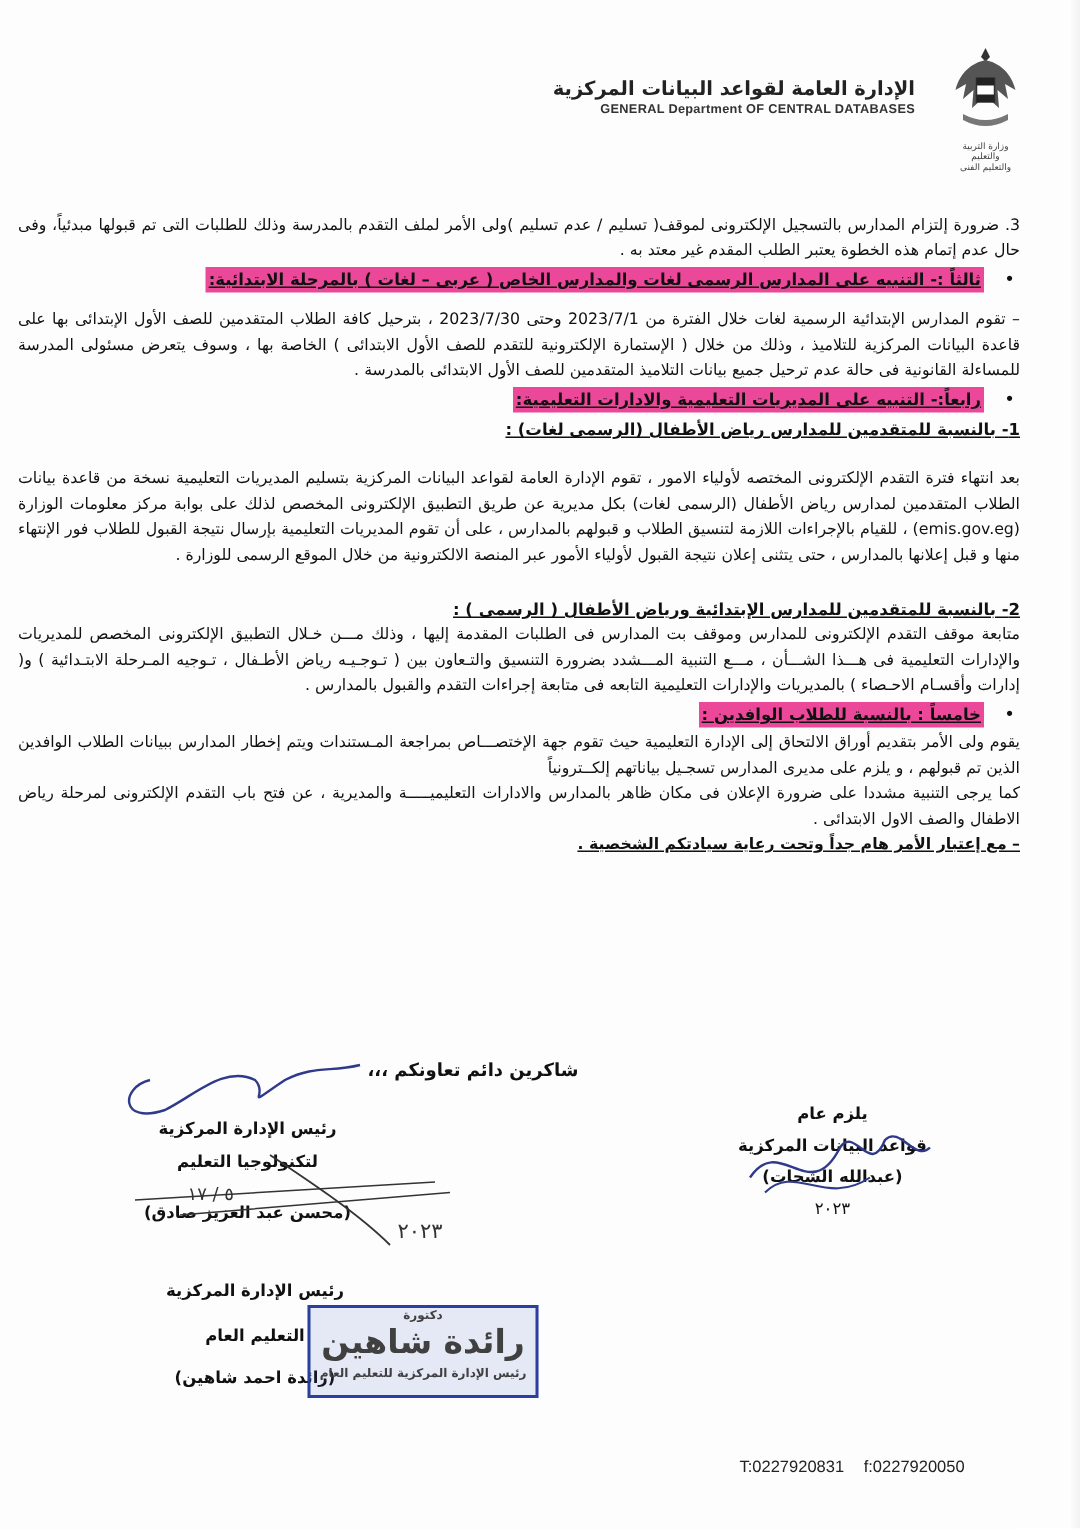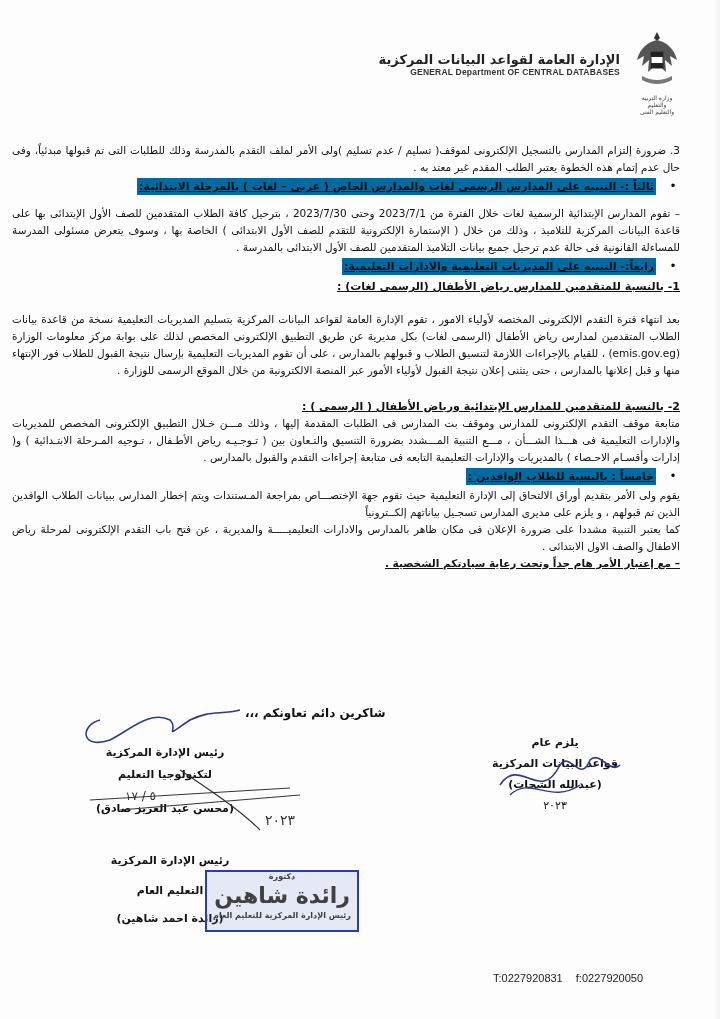--- a/index.html
+++ b/index.html
@@ -1,28 +1,28 @@
 <!DOCTYPE html>
 <html><head>
 <meta charset="utf-8">
 <style>
   html,body{margin:0;padding:0;background:#fff;}
   body{width:720px;height:1019px;position:relative;overflow:hidden;font-family:"DejaVu Sans",sans-serif;color:#111;}
   .page{position:absolute;left:0;top:0;width:720px;height:1019px;background:#fdfdfd;}
-  .header{position:absolute;top:30px;right:40px;display:flex;align-items:flex-start;gap:14px;}
+  .header{position:absolute;top:30px;right:40px;display:flex;align-items:flex-start;gap:24px;}
   .header-text{margin-top:22px;text-align:right;}
   .header-ar{font-size:13px;font-weight:bold;color:#222;direction:rtl;}
   .header-en{font-family:"Liberation Sans",sans-serif;font-size:8.5px;font-weight:bold;color:#333;letter-spacing:0.2px;}
   .emblem{width:46px;text-align:center;}
   .emblem-caption{font-size:6px;color:#444;direction:rtl;line-height:1.2;}
   .body{position:absolute;top:142px;left:12px;right:40px;direction:rtl;text-align:justify;font-size:10.5px;line-height:17px;}
   .p{margin:0;}
   .heading{display:flex;align-items:center;gap:10px;margin:2px 0;}
   .bullet{font-size:12px;width:14px;text-align:center;}
-  .hl{background:#0369a1;font-weight:bold;text-decoration:underline;font-size:11px;padding:0 2px;}
+  .hl{background:#ec4899;font-weight:bold;text-decoration:underline;font-size:11px;padding:0 2px;}
   .sub{font-weight:bold;text-decoration:underline;font-size:11px;margin-top:3px;}
   .gap{height:8px;}
   .closing{font-weight:bold;text-decoration:underline;}
   .thanks{position:absolute;top:706px;left:245px;font-size:12px;font-weight:bold;direction:rtl;}
   .sig-left{position:absolute;left:85px;top:720px;width:160px;text-align:center;direction:rtl;font-size:11px;font-weight:bold;line-height:22px;}
   .sig-right{position:absolute;left:490px;top:732px;width:130px;text-align:center;direction:rtl;font-size:11px;font-weight:bold;line-height:21px;}
   .sig-left2{position:absolute;left:85px;top:850px;width:170px;text-align:center;direction:rtl;font-size:11px;font-weight:bold;line-height:22px;}
   .stamp{position:absolute;left:205px;top:870px;width:150px;height:58px;border:2px solid #2a3fa0;color:#404040;background:rgba(60,80,190,0.12);direction:rtl;text-align:center;font-weight:bold;}
   .stamp .big{font-size:22px;line-height:30px;}
   .stamp .small{font-size:8px;}
@@ -75,21 +75,21 @@
     <p class="p">بعد انتهاء فترة التقدم الإلكترونى المختصه لأولياء الامور ، تقوم الإدارة العامة لقواعد البيانات المركزية بتسليم المديريات التعليمية نسخة من قاعدة بيانات الطلاب المتقدمين لمدارس رياض الأطفال (الرسمى لغات) بكل مديرية عن طريق التطبيق الإلكترونى المخصص لذلك على بوابة مركز معلومات الوزارة (emis.gov.eg) ، للقيام  بالإجراءات اللازمة لتنسيق الطلاب و قبولهم بالمدارس ، على أن تقوم المديريات التعليمية بإرسال نتيجة القبول للطلاب فور الإنتهاء منها و قبل إعلانها بالمدارس ، حتى يتثنى إعلان نتيجة القبول لأولياء الأمور عبر المنصة الالكترونية من خلال الموقع الرسمى للوزارة .</p>
     <div class="gap"></div>
       <div class="gap"></div>
     <div class="sub">2-  بالنسبة  للمتقدمين للمدارس الإبتدائية ورياض الأطفال ( الرسمى ) :</div>
     <p class="p">متابعة موقف التقدم الإلكترونى  للمدارس وموقف بت المدارس فى الطلبات المقدمة إليها ، وذلك مـــن خـلال التطبيق الإلكترونى المخصص للمديريات والإدارات التعليمية فى هـــذا الشـــأن ، مـــع التنبية المـــشدد بضرورة التنسيق والتـعاون بين ( تـوجـيـه رياض الأطـفال ، تـوجيه المـرحلة الابتـدائية ) و( إدارات وأقسـام الاحـصاء ) بالمديريات والإدارات التعليمية التابعه فى متابعة إجراءات التقدم والقبول بالمدارس .</p>
     <div class="heading">
       <span class="bullet">•</span>
       <span class="hl">خامساً : بالنسبة للطلاب الوافدين :</span>
     </div>
     <p class="p">يقوم ولى الأمر بتقديم أوراق الالتحاق إلى الإدارة التعليمية حيث تقوم جهة الإختصـــاص بمراجعة المـستندات ويتم إخطار المدارس ببيانات الطلاب الوافدين الذين تم قبولهم ، و يلزم على مديرى المدارس تسجـيل بياناتهم إلكــترونياً</p>
-    <p class="p">كما يعتبر التنبية مشددا على ضرورة الإعلان فى مكان ظاهر بالمدارس والادارات التعليميـــــة والمديرية ، عن فتح باب التقدم الإلكترونى لمرحلة رياض الاطفال والصف الاول الابتدائى .</p>
+    <p class="p">كما يرجى التنبية مشددا على ضرورة الإعلان فى مكان ظاهر بالمدارس والادارات التعليميـــــة والمديرية ، عن فتح باب التقدم الإلكترونى لمرحلة رياض الاطفال والصف الاول الابتدائى .</p>
     <p class="p closing">–   مع إعتبار الأمر هام جداً وتحت رعاية سيادتكم الشخصية .</p>
   </div>
 
   <div class="thanks">شاكرين دائم تعاونكم ،،،</div>
 
   <div class="sig-left">
     <div style="height:22px"></div>
     <div>رئيس الإدارة المركزية</div>
     <div>لتكنولوجيا التعليم</div>
     <div style="height:12px"></div>

